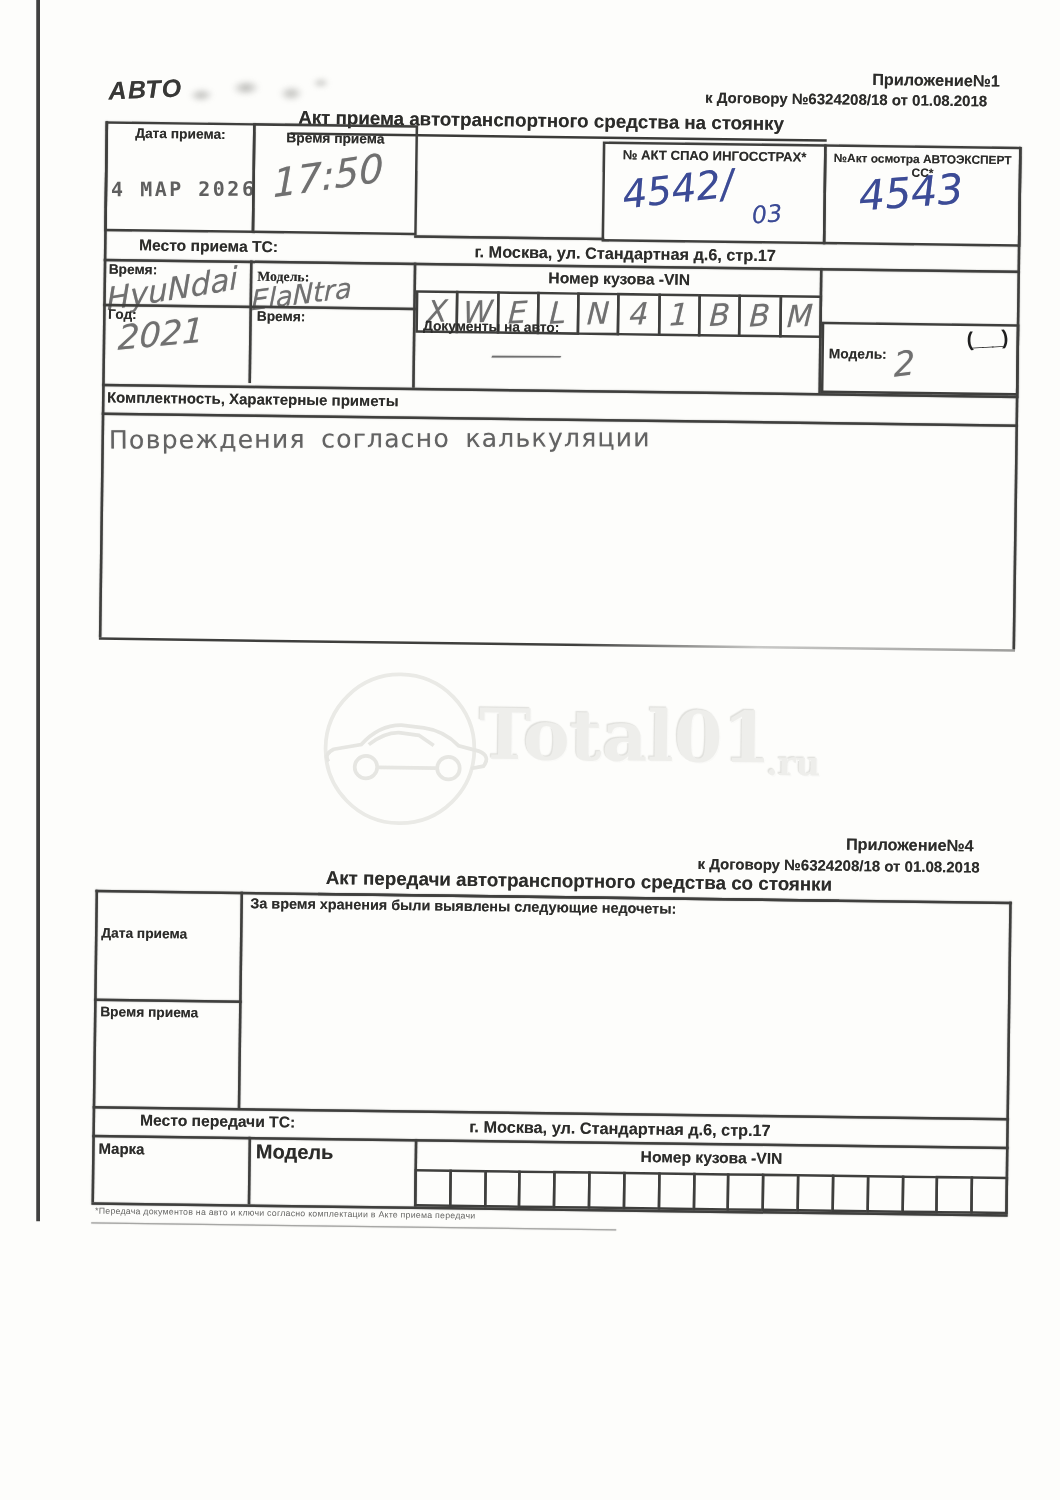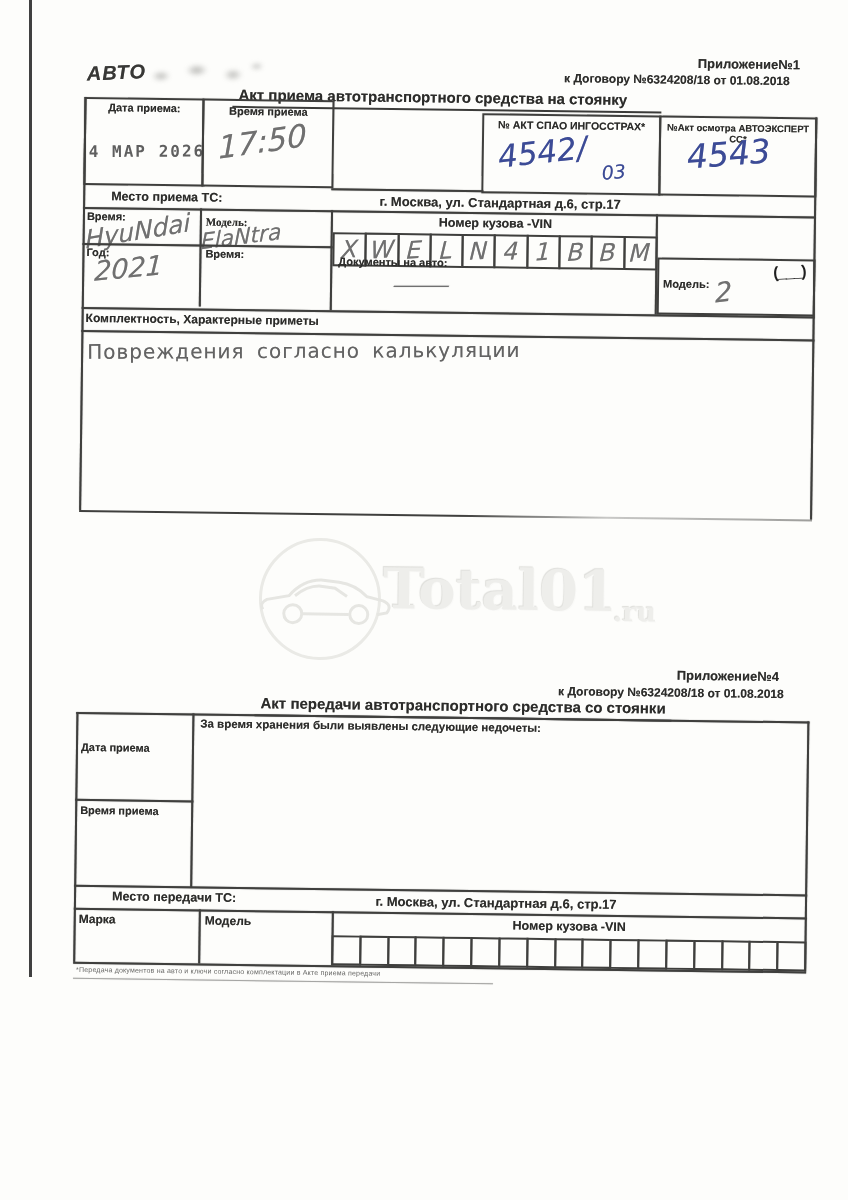--- a/index.html
+++ b/index.html
@@ -182,21 +182,21 @@
       <span class="abs pr" style="left:124px;top:60px;font-size:11.5px;font-weight:bold;">За время хранения были выявлены следующие недочеты:</span>
 
       <div class="hl" style="left:0;top:229px;width:733px;"></div>
       <span class="abs pr" style="left:38px;top:233px;font-size:12.5px;font-weight:bold;">Место передачи ТС:</span>
       <span class="abs pr addr" style="left:252px;top:234px;width:340px;">г. Москва, ул. Стандартная д.6, стр.17</span>
       <div class="hl" style="left:0;top:252px;width:733px;"></div>
 
       <div class="vl" style="left:125px;top:252px;height:54px;"></div>
       <div class="vl" style="left:258px;top:252px;height:54px;"></div>
       <span class="abs pr" style="left:5px;top:256px;font-size:12px;font-weight:bold;">Марка</span>
-      <span class="abs pr" style="left:131px;top:256px;font-size:12px;font-weight:bold;">Модель</span>
+      <span class="abs pr" style="left:131px;top:256px;font-size:16px;font-weight:bold;">Модель</span>
       <span class="abs pr" style="left:258px;top:257px;width:475px;text-align:center;font-size:12.5px;font-weight:bold;">Номер кузова -VIN</span>
       <div id="vin2-cells" class="vin-row" style="left:258px;top:276px;width:475px;height:30px;">
           <div class="vin-cell"></div>
           <div class="vin-cell"></div>
           <div class="vin-cell"></div>
           <div class="vin-cell"></div>
           <div class="vin-cell"></div>
           <div class="vin-cell"></div>
           <div class="vin-cell"></div>
           <div class="vin-cell"></div>

